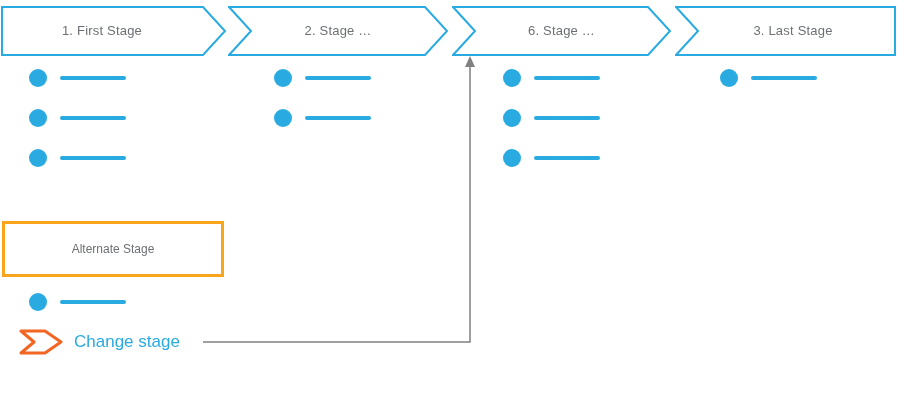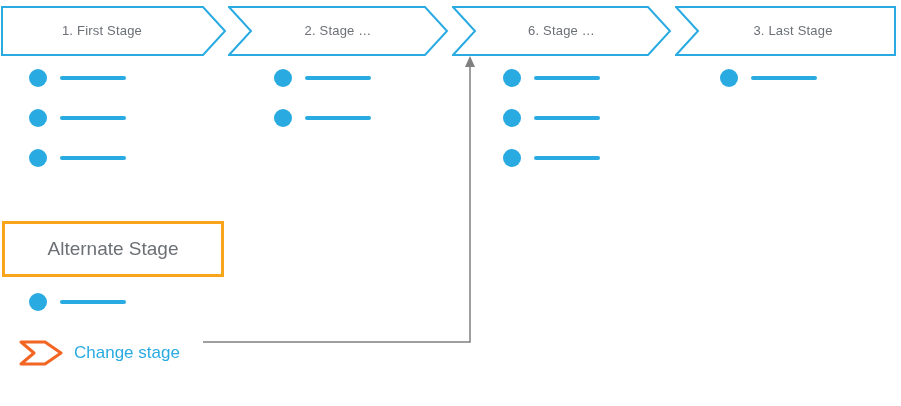--- a/index.html
+++ b/index.html
@@ -25,23 +25,23 @@
     text-align:center;font-size:13px;color:var(--label-gray);
     letter-spacing:.2px;white-space:nowrap;
   }
   .steps{position:absolute;display:flex;flex-direction:column;gap:22px;}
   .step-row{display:flex;align-items:center;height:18px;}
   .step-dot{width:18px;height:18px;border-radius:50%;background:var(--blue);flex:0 0 auto;}
   .step-bar{width:66px;height:4px;border-radius:2px;background:var(--blue);margin-left:13px;}
   .alt-box{
     position:absolute;left:2px;top:221px;width:222px;height:56px;
     box-sizing:border-box;border:3px solid var(--alt-orange);background:#fff;
-    text-align:center;line-height:50px;font-size:19px;color:var(--label-gray);
+    text-align:center;line-height:50px;font-size:12px;color:var(--label-gray);
   }
-  .change-row{position:absolute;left:19px;top:340px;display:flex;align-items:center;}
+  .change-row{position:absolute;left:19px;top:329px;display:flex;align-items:center;}
   .change-icon-svg{display:block;}
   .change-shape{fill:#fff;stroke:var(--action-orange);stroke-width:3;stroke-linejoin:round;}
   .change-label{margin-left:11px;font-size:17px;color:var(--blue);white-space:nowrap;}
   .connector{position:absolute;left:0;top:0;pointer-events:none;}
   .connector-line{fill:none;stroke:var(--arrow-gray);stroke-width:1.5;}
   .connector-head{fill:var(--arrow-gray);stroke:none;}
   .annotation{
     position:absolute;left:203px;top:350px;
     font-size:15px;font-weight:600;line-height:18px;color:var(--annotation-gray);
     white-space:nowrap;

